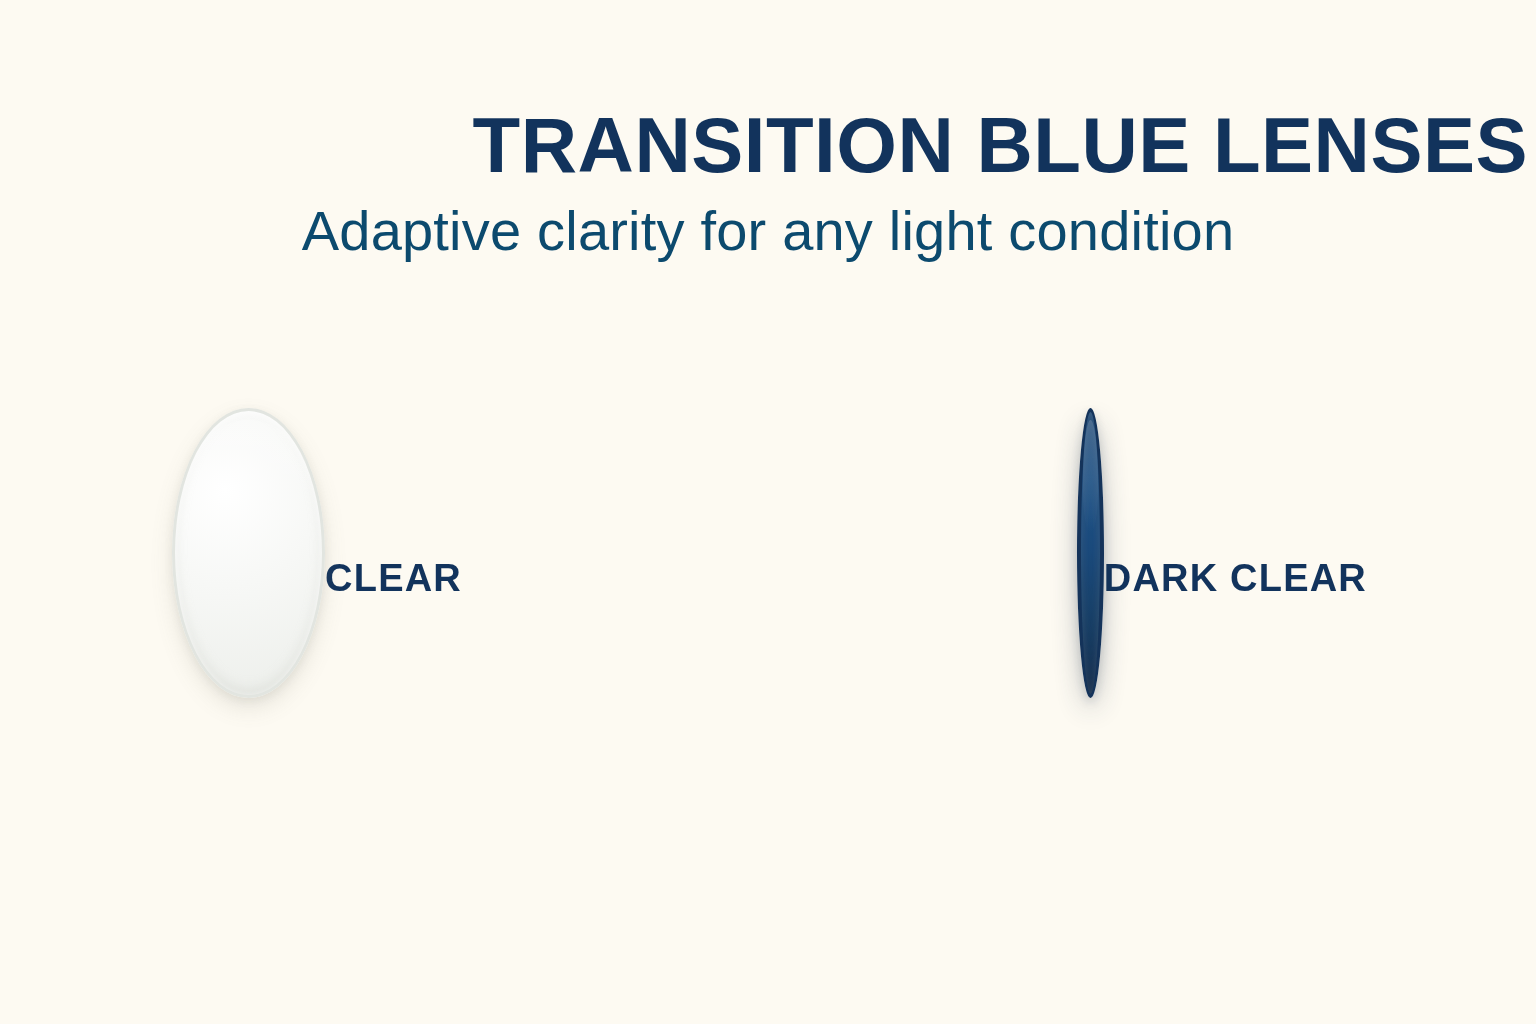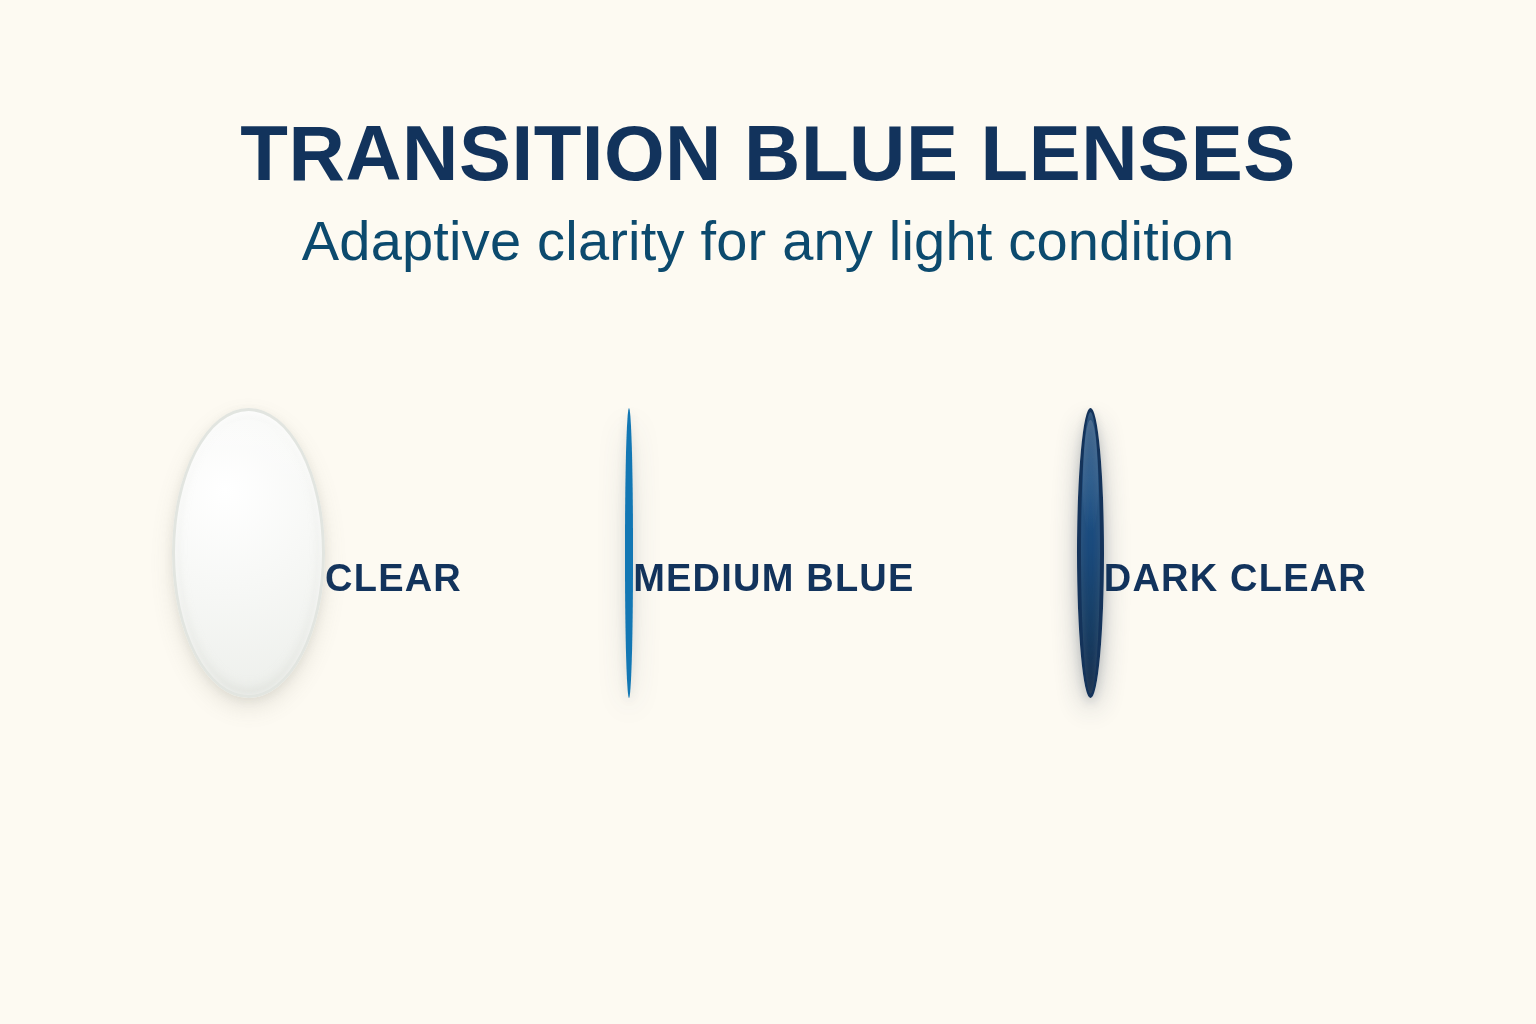--- a/index.html
+++ b/index.html
@@ -25,27 +25,28 @@
   
   .header {
     position: absolute;
     top: 92px;
     left: 0;
     width: 1536px;
     text-align: center;
   }
 
   .poster-title {
-    margin: 16px;
+    margin: 8px;
     font-size: 78px;
     line-height: 90px;
     font-weight: 700;
     letter-spacing: 0.5px;
     color: #12335c;
     font-family: "Liberation Sans", sans-serif;
+    text-align: right;
   }
 
   .poster-subtitle {
     margin: 14px 0 0 0;
     font-size: 56px;
     line-height: 54px;
     font-weight: 400;
     color: #0c4a6e;
     letter-spacing: 0.2px;
     font-family: "Liberation Sans", sans-serif;
@@ -149,24 +150,20 @@
     <p class="poster-subtitle">Adaptive clarity for any light condition</p>
   </div>
 
   <div class="swatch-row">
 
     <div class="swatch">
       <div class="lens lens-clear"></div>
       <div class="swatch-label">CLEAR</div>
     </div>
 
-    <div class="swatch">
-      <div class="lens lens-medium"></div>
-      <div class="swatch-label">MEDIUM BLUE</div>
-    </div>
 
     <div class="swatch">
       <div class="lens lens-dark"></div>
       <div class="swatch-label">DARK CLEAR</div>
     </div>
 
   </div>
 </div>
 
 </body></html>

